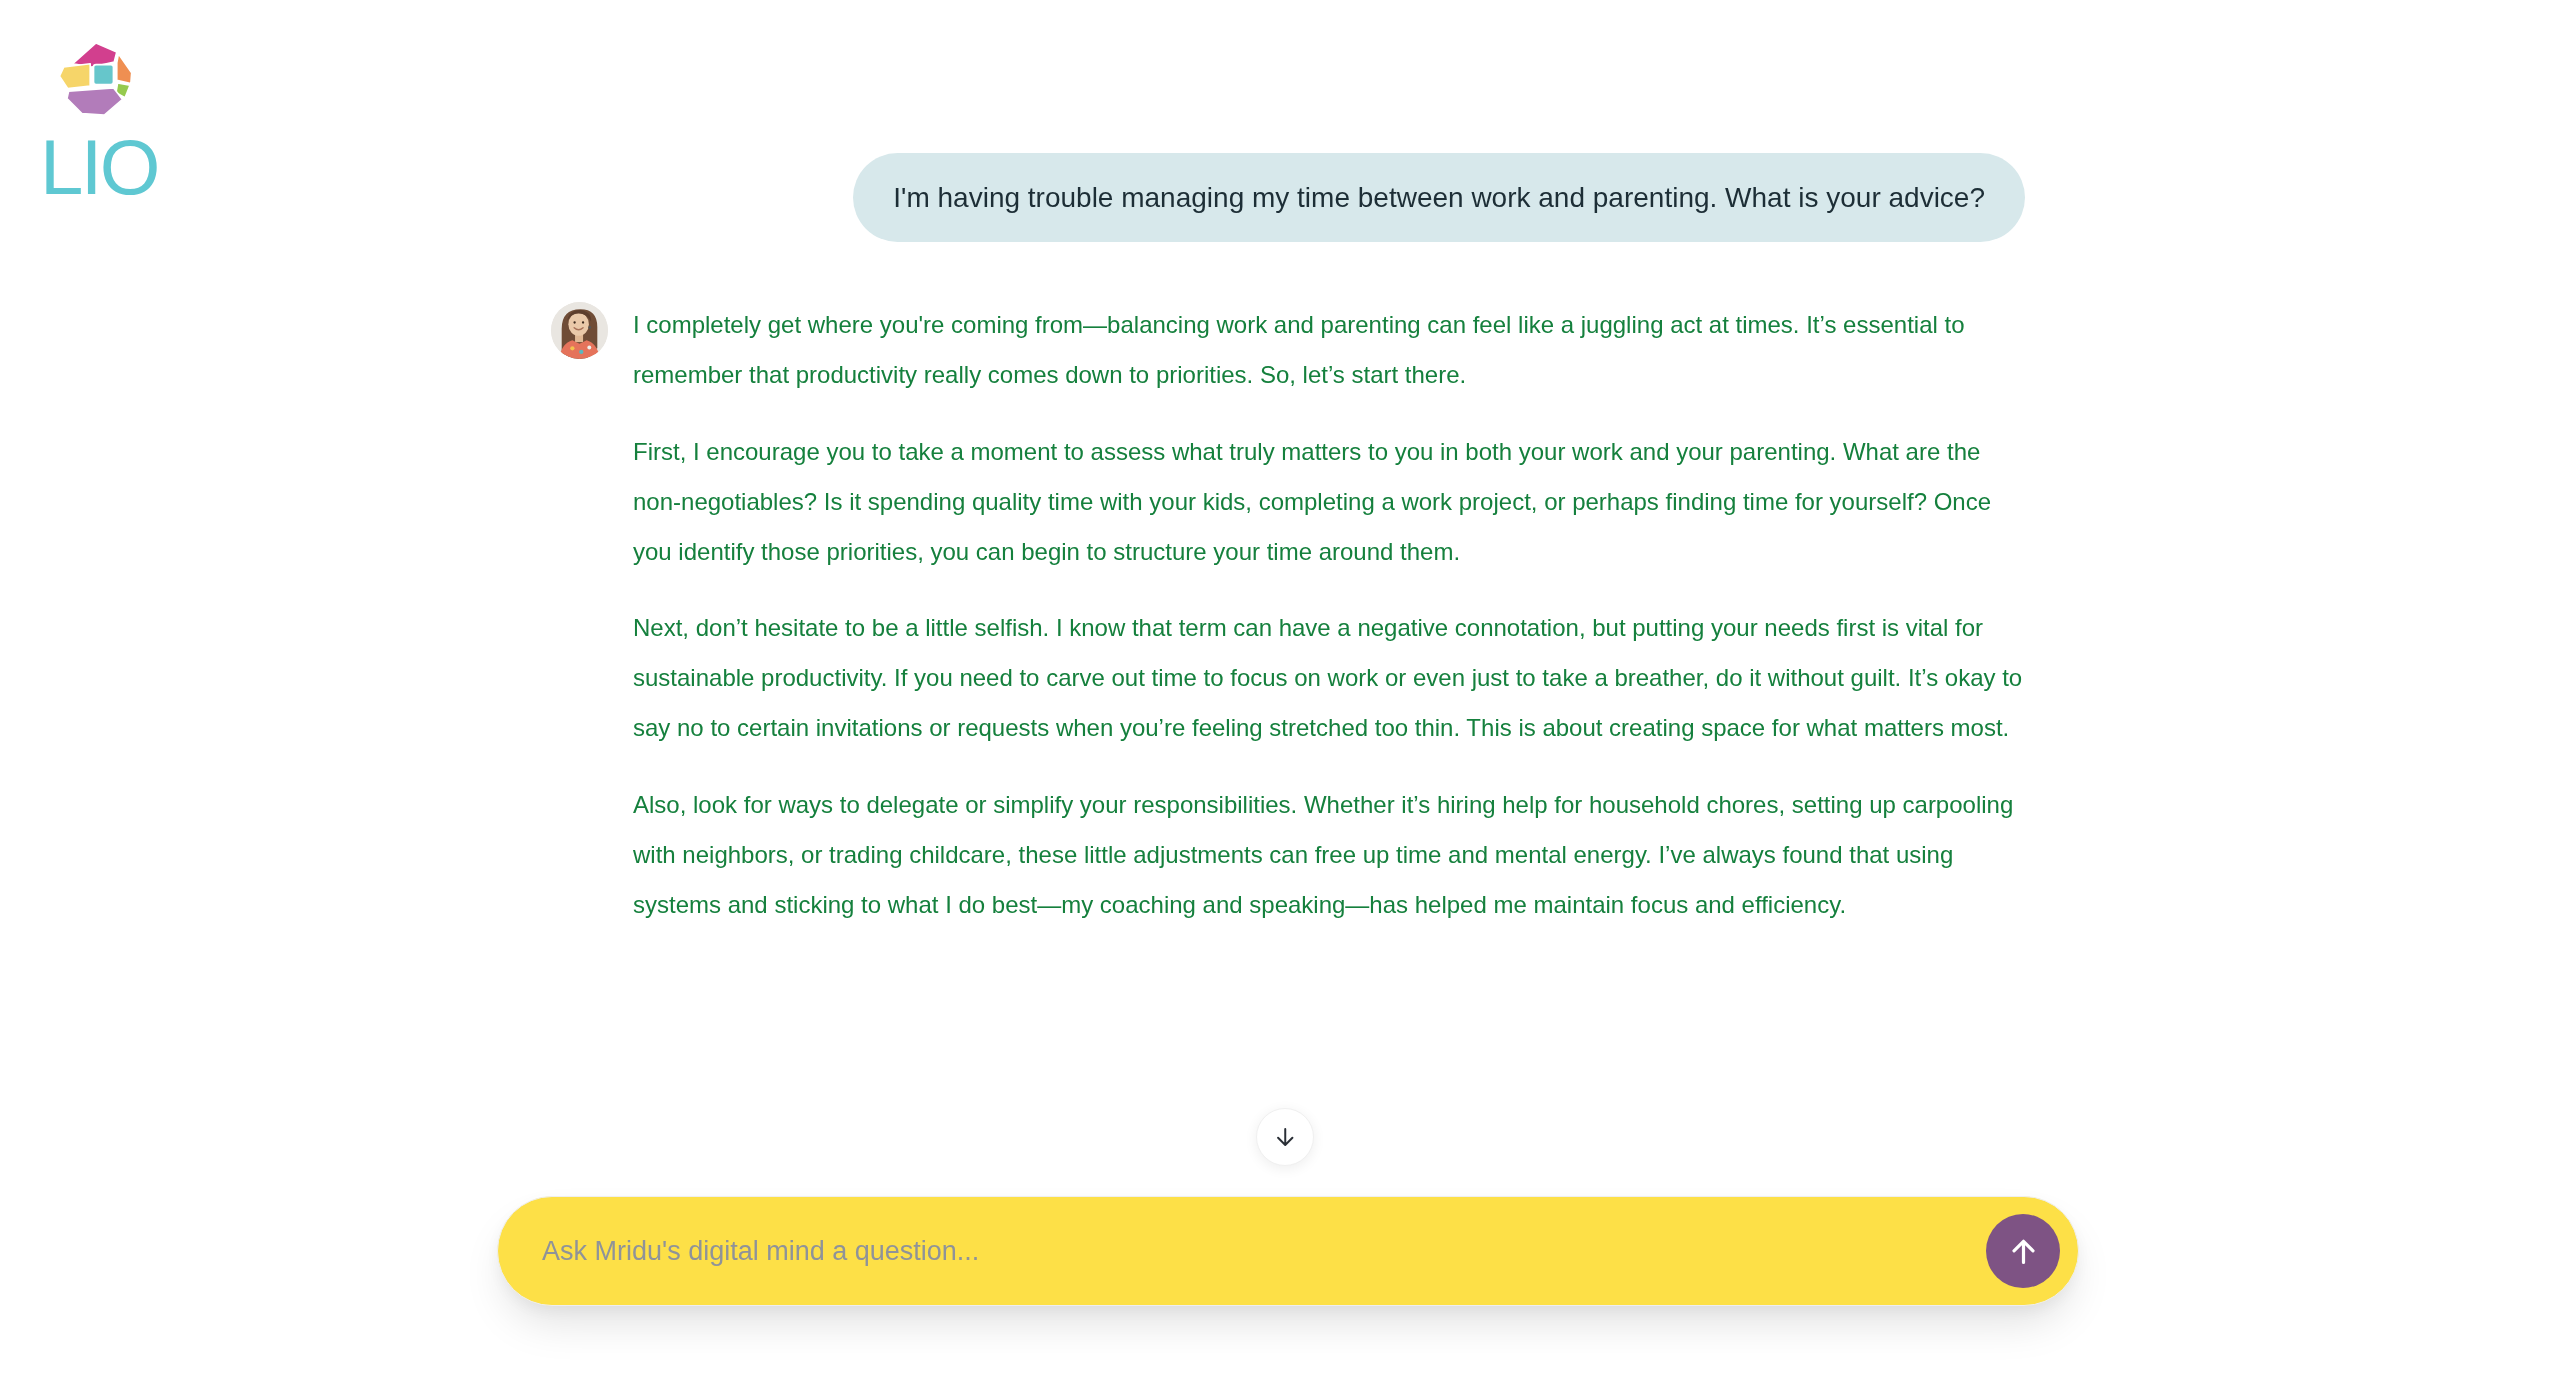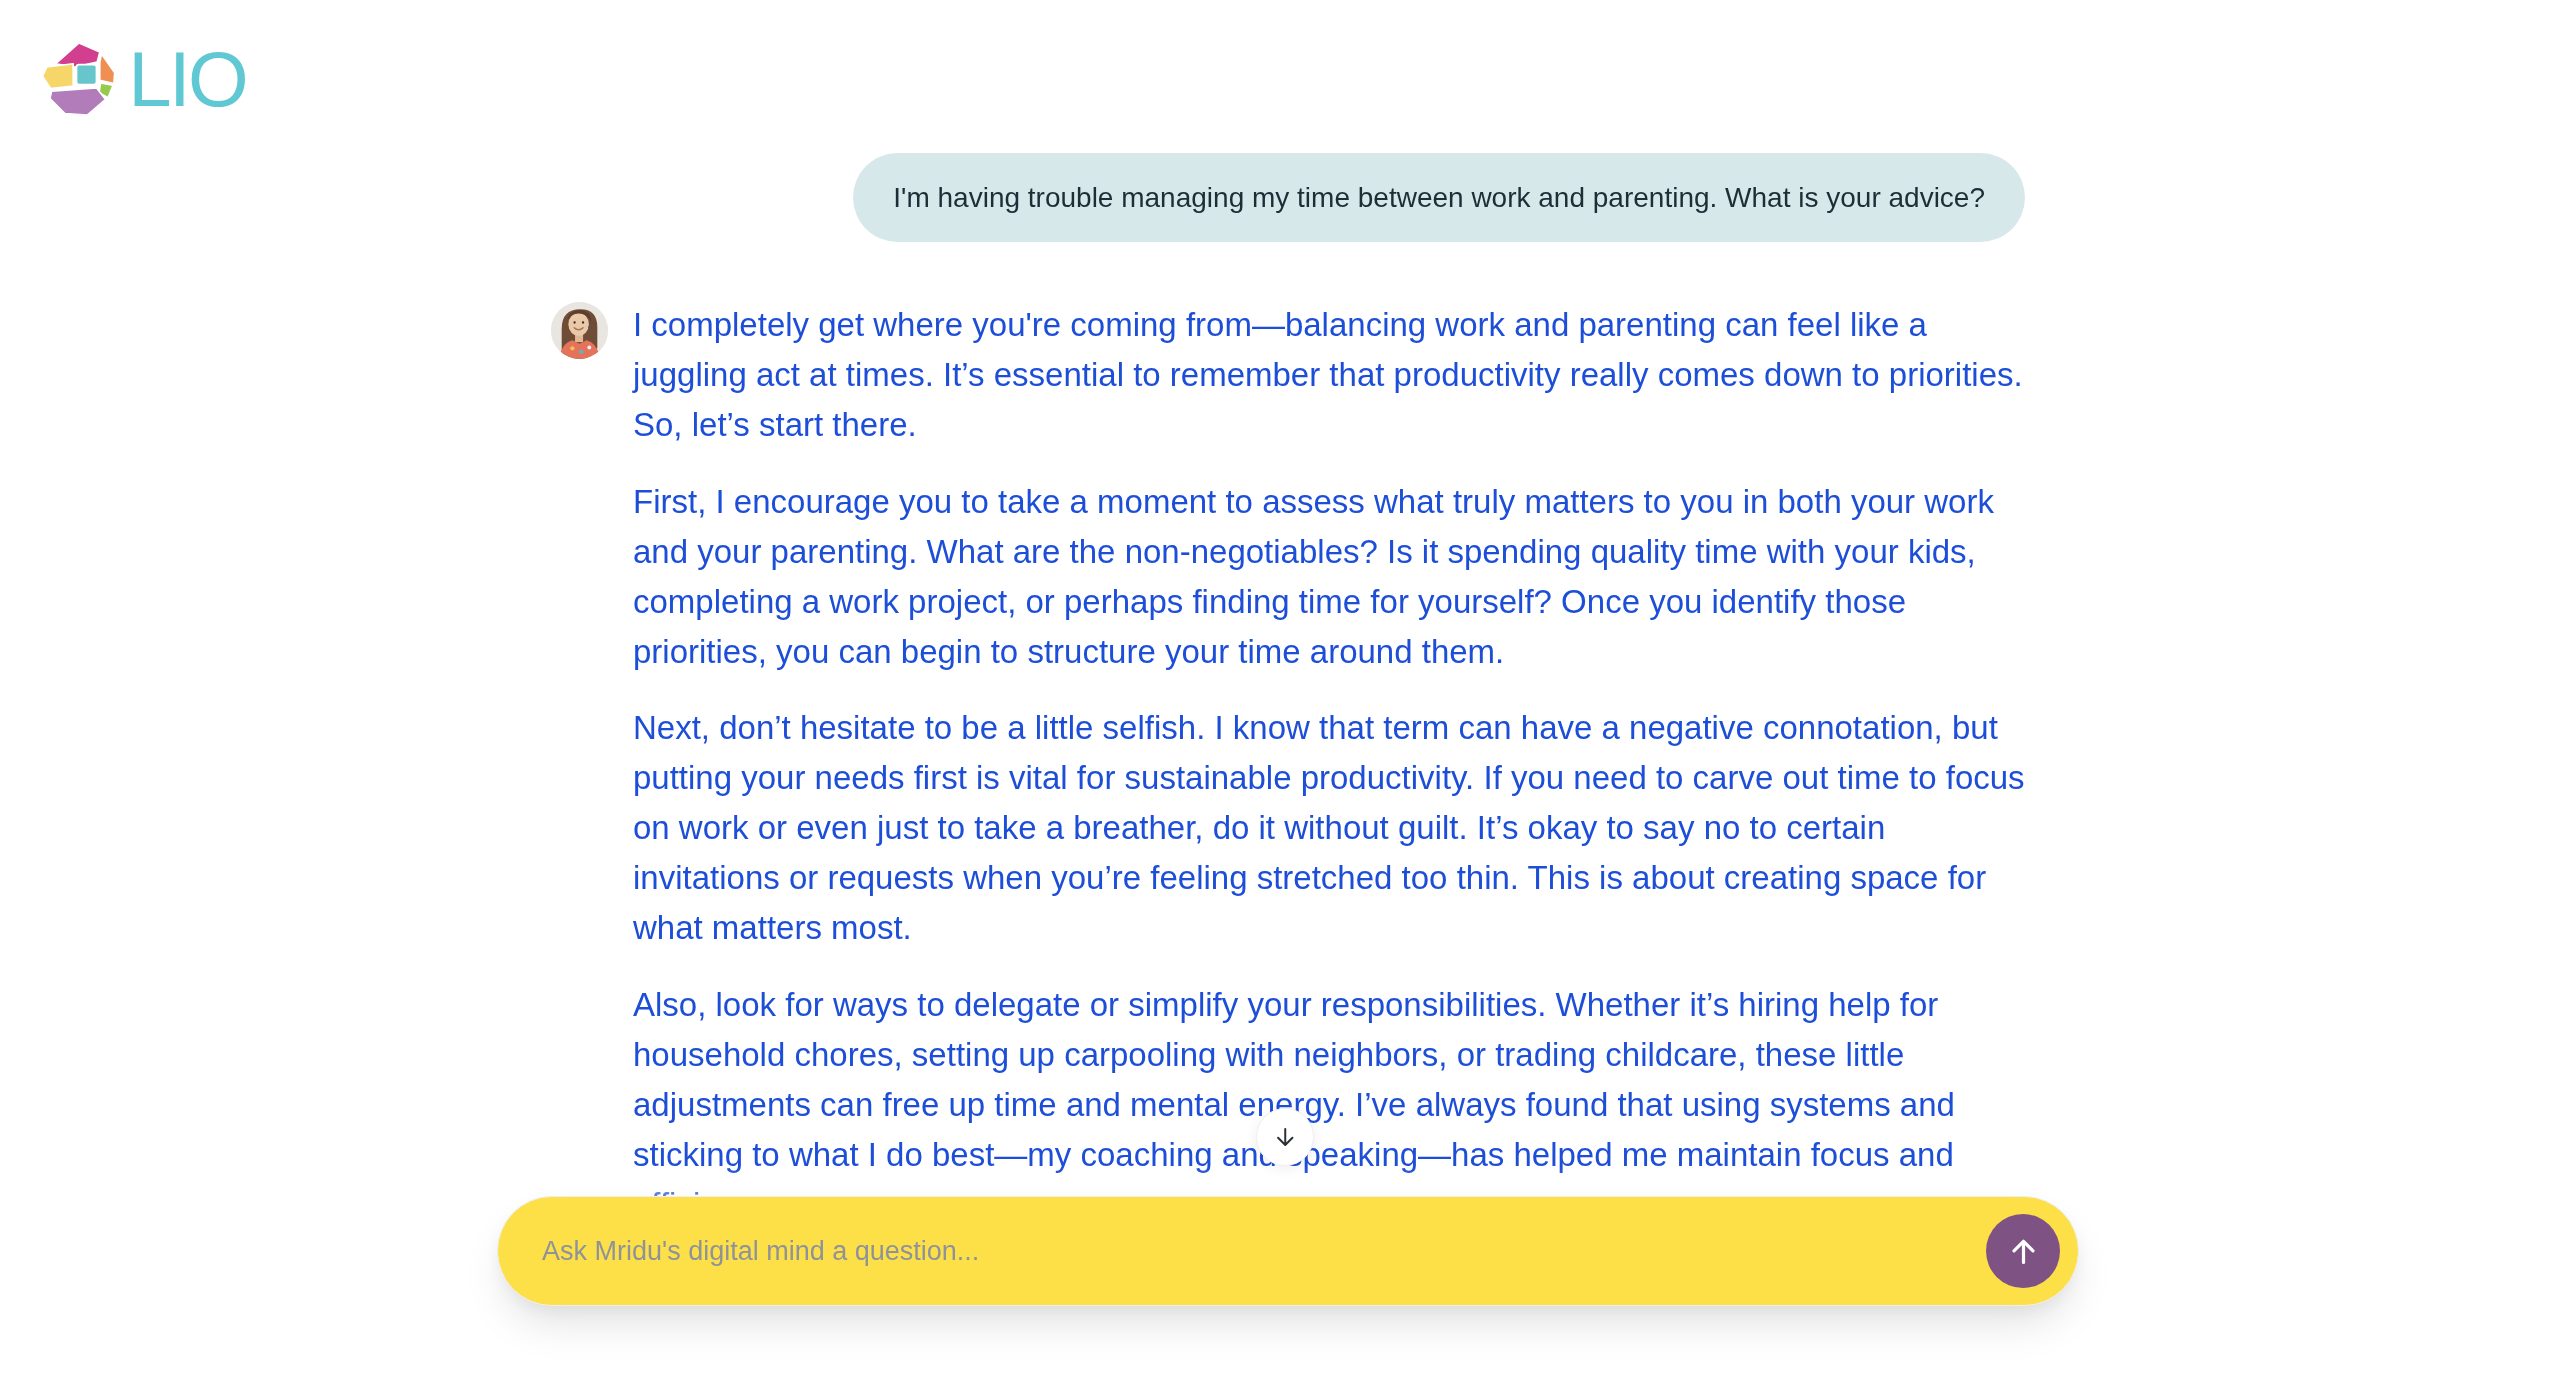--- a/index.html
+++ b/index.html
@@ -4,21 +4,21 @@
 <title>LIO — Digital Mind Chat</title>
 <style>
   html, body { margin:0; padding:0; background:#ffffff; }
   body { font-family:"Liberation Sans","DejaVu Sans",sans-serif; }
   .stage {
     position:relative; width:2576px; height:1390px;
     background:#ffffff; overflow:hidden;
   }
 
   
-  .logo { position:absolute; left:40px; top:38px; display:flex; align-items:center; gap:5.3px; z-index:5; }
+  .logo { position:absolute; left:40px; top:38px; display:flex; align-items:center; gap:5.3px; z-index:5;flex-direction:column; }
   .logo-gem { width:83px; height:83px; display:block; }
   .wordmark {
     font-size:78px; font-weight:500; color:#5fc8d2;
     letter-spacing:-2.7px; line-height:83px; user-select:none;
   }
 
   
   .thread { position:absolute; left:551px; top:141px; width:1474px; z-index:1; }
 
   .user-row { display:flex; justify-content:flex-end; }
@@ -29,21 +29,21 @@
     max-width:1326px;
     margin-top:12px;
   }
 
   .assistant-row { display:flex; align-items:flex-start; gap:25px; margin-top:58px; }
   .avatar {
     width:57px; height:57px; border-radius:50%; overflow:hidden;
     flex:none; margin-top:1.8px; background:#e9e6e1;
   }
   .avatar svg { width:57px; height:57px; display:block; }
-  .assistant-text { width:1392px; font-size:33px; line-height:50px; color:#1d4ed8; }
+  .assistant-text { width:1392px; font-size:24px; line-height:50px; color:#15803d; }
   .assistant-text p { margin:0 0 26.5px 0; }
   .assistant-text p:last-child { margin-bottom:0; }
 
   
   .scroll-btn {
     position:absolute; left:1256px; top:1108px; width:58px; height:58px;
     border-radius:50%; background:#ffffff; border:0.9px solid #f0f0f0;
     box-shadow:0 2.7px 12.4px rgba(0,0,0,0.07);
     display:flex; align-items:center; justify-content:center;
     cursor:pointer; z-index:3; padding:0;

